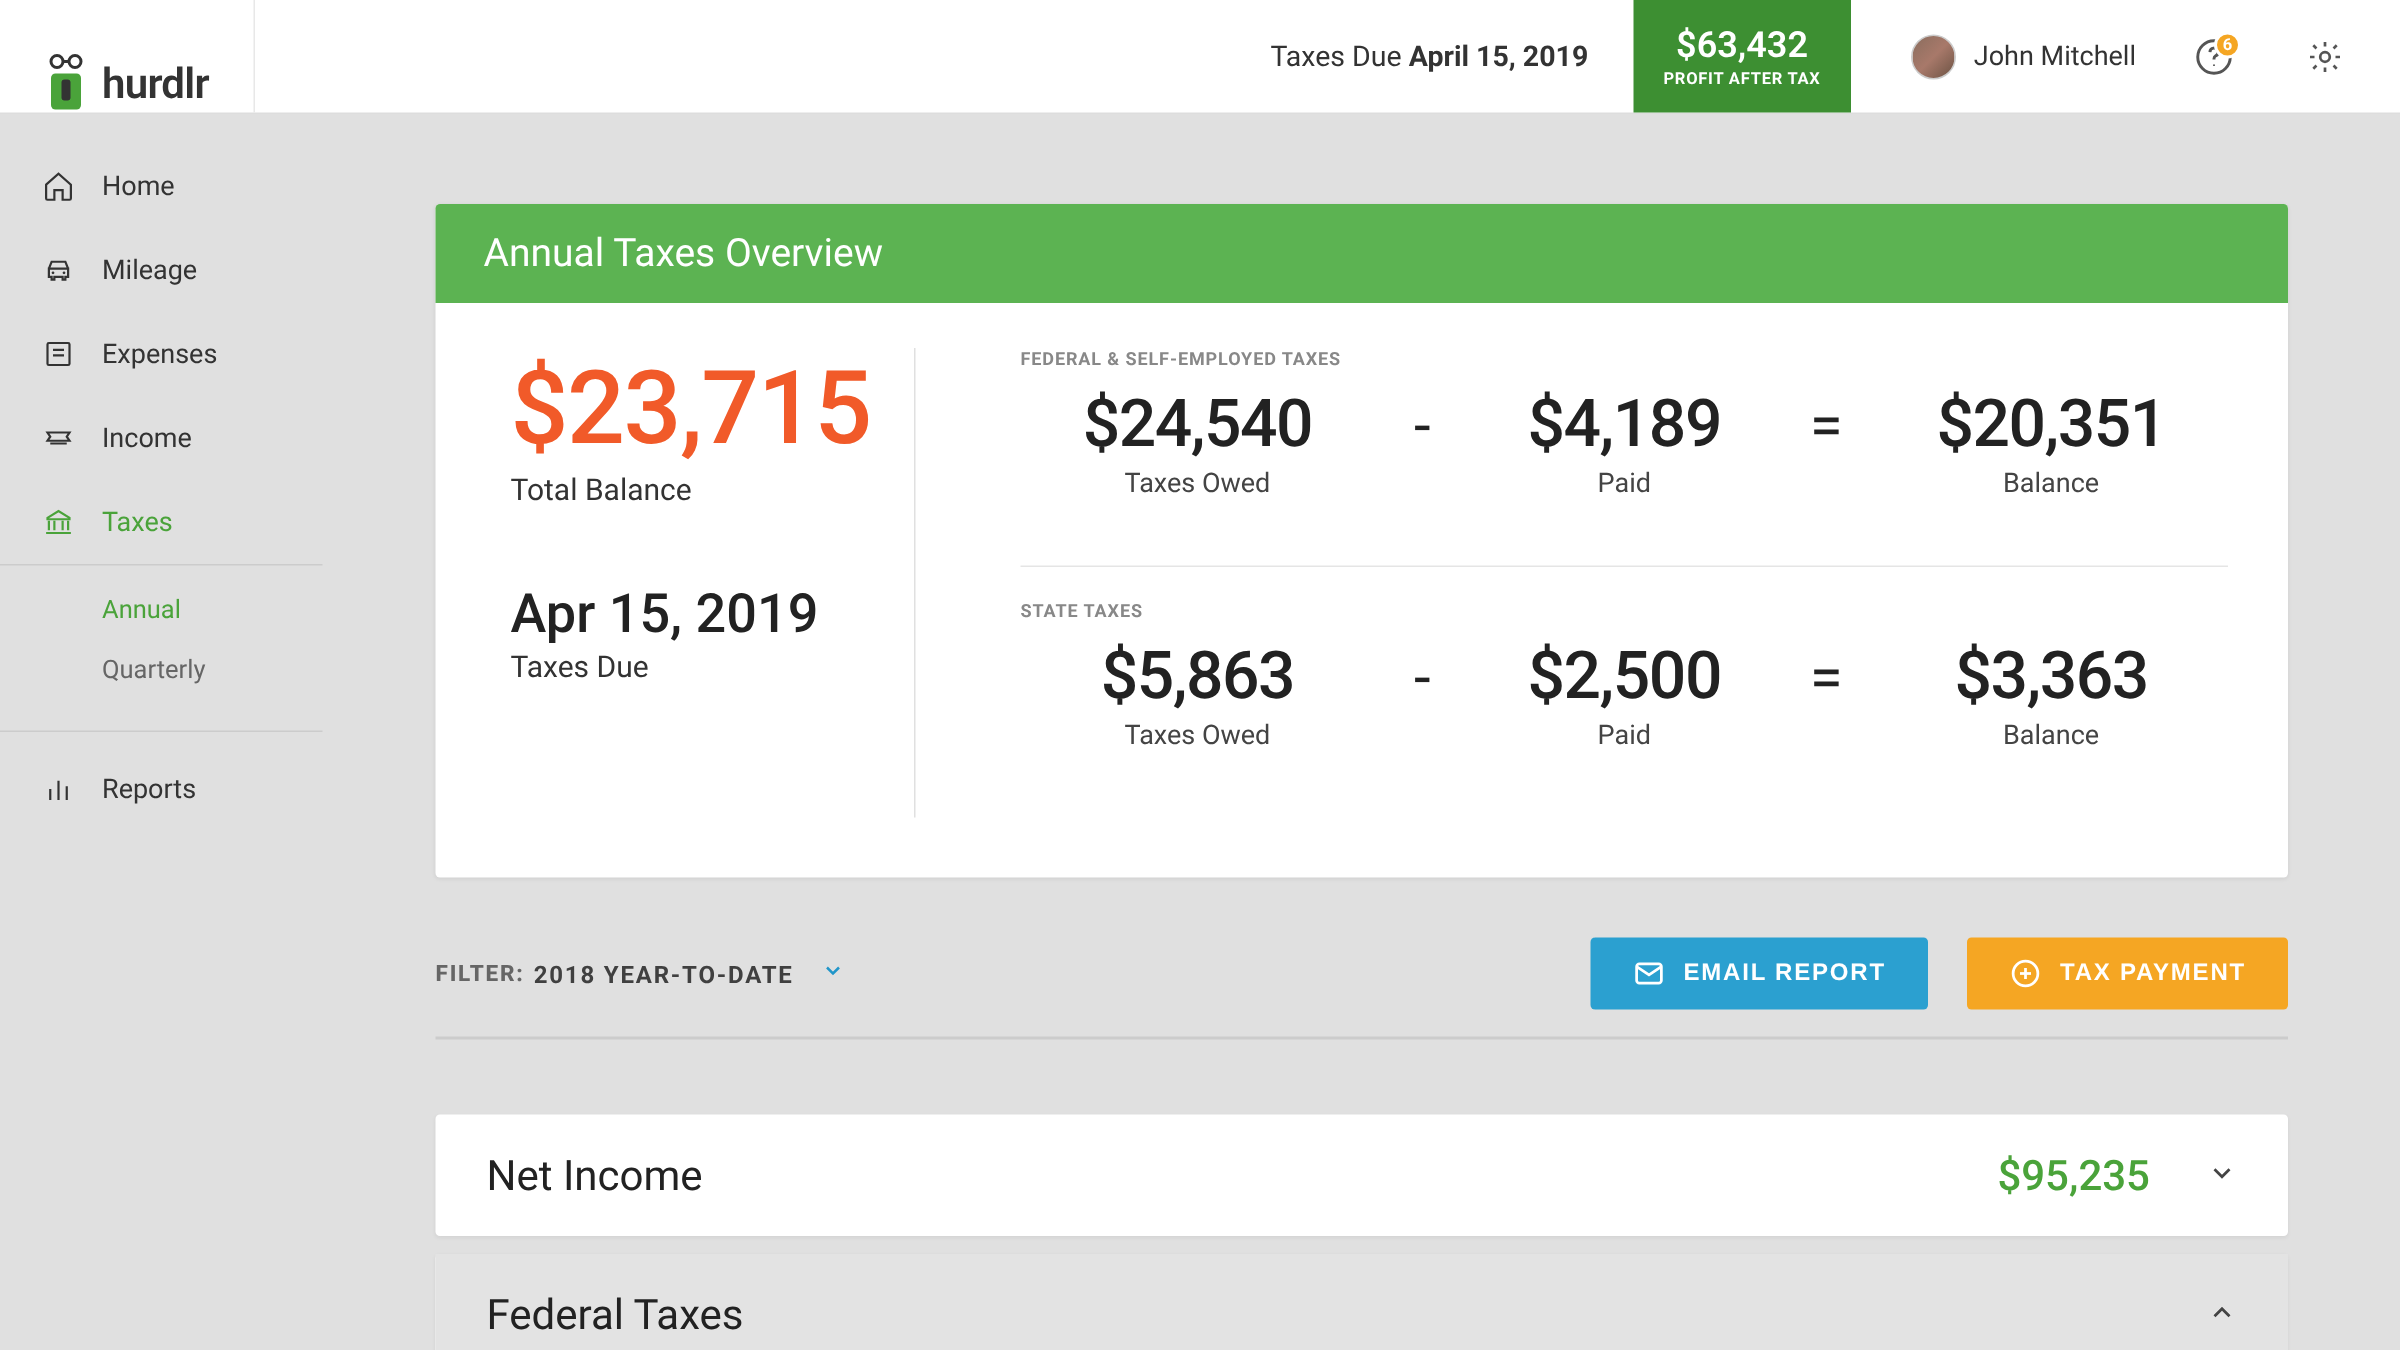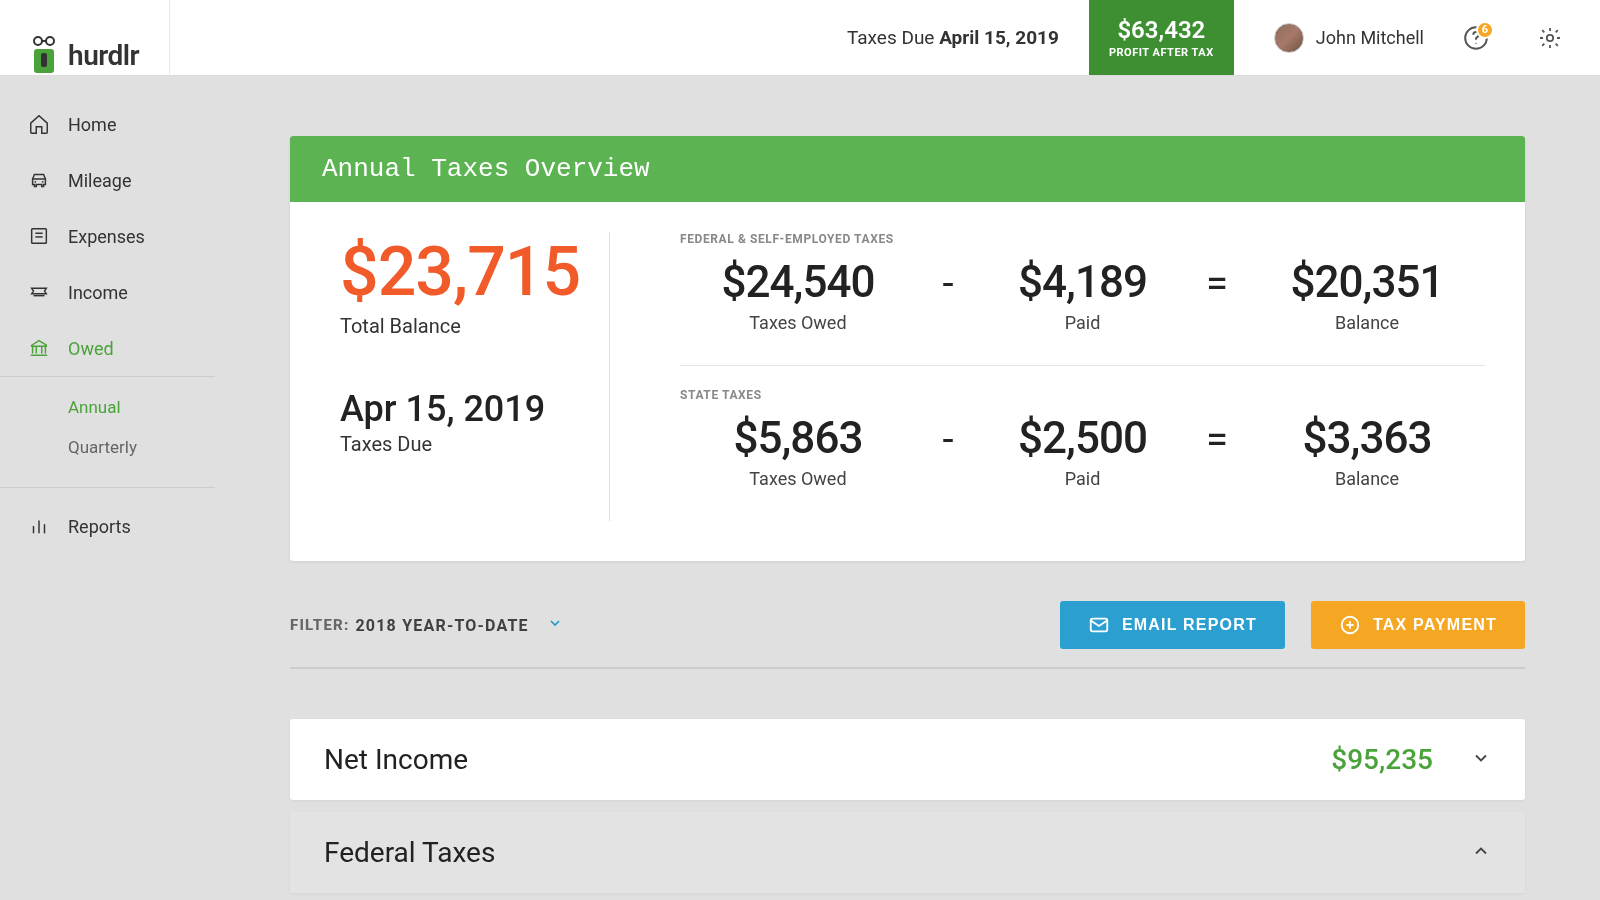--- a/index.html
+++ b/index.html
@@ -156,21 +156,20 @@
   box-shadow: 0 1px 3px rgba(0,0,0,0.08);
   margin-bottom: 40px;
 }
 .overview-header {
   background: #5cb352;
   color: #fff;
   font-size: 26px;
   font-weight: 400;
   padding: 18px 32px;
   border-radius: 3px 3px 0 0;
-  font-family: Liberation Mono, monospace;
 }
 .overview-body {
   padding: 30px 40px 40px 50px;
   display: flex;
   gap: 40px;
 }
 .overview-left {
   width: 270px;
   border-right: 1px solid #e0e0e0;
   padding-right: 20px;
@@ -195,21 +194,21 @@
 .overview-right { flex: 1; padding-left: 30px; }
 .tax-section-label {
   font-size: 12px;
   font-weight: 700;
   color: #888;
   letter-spacing: 0.6px;
 }
 .tax-row {
   display: flex;
   align-items: baseline;
-  padding: 10px 0 32px 0;
+  padding: 10px 0 44px 0;
   gap: 12px;
 }
 .tax-row.first { border-bottom: 1px solid #e5e5e5; margin-bottom: 22px; }
 .tax-cell { text-align: center; }
 .tax-cell.owed { flex: 1.15; }
 .tax-cell.paid { flex: 1; }
 .tax-cell.bal { flex: 1.15; }
 .tax-val {
   font-size: 44px;
   font-weight: 500;
@@ -372,21 +371,21 @@
         <svg viewBox="0 0 24 24">
             <path d="M4 8h16l-2 3 2 3H4l2-3z"></path>
             <path d="M6 16h12"></path>
           </svg>
         <span>Income</span>
       </div>
       <div class="nav-item active">
         <svg viewBox="0 0 24 24">
             <path d="M4 9l8-5 8 5v1H4zM5 11v7M9 11v7M15 11v7M19 11v7M3 20h18"></path>
           </svg>
-        <span>Owed</span>
+        <span>Taxes</span>
       </div>
       <div class="subnav">
         <div class="subnav-item active">Annual</div>
         <div class="subnav-item">Quarterly</div>
       </div>
       <div class="nav-item">
         <svg viewBox="0 0 24 24">
             <line x1="6" y1="20" x2="6" y2="12"></line>
             <line x1="12" y1="20" x2="12" y2="6"></line>
             <line x1="18" y1="20" x2="18" y2="10"></line>

